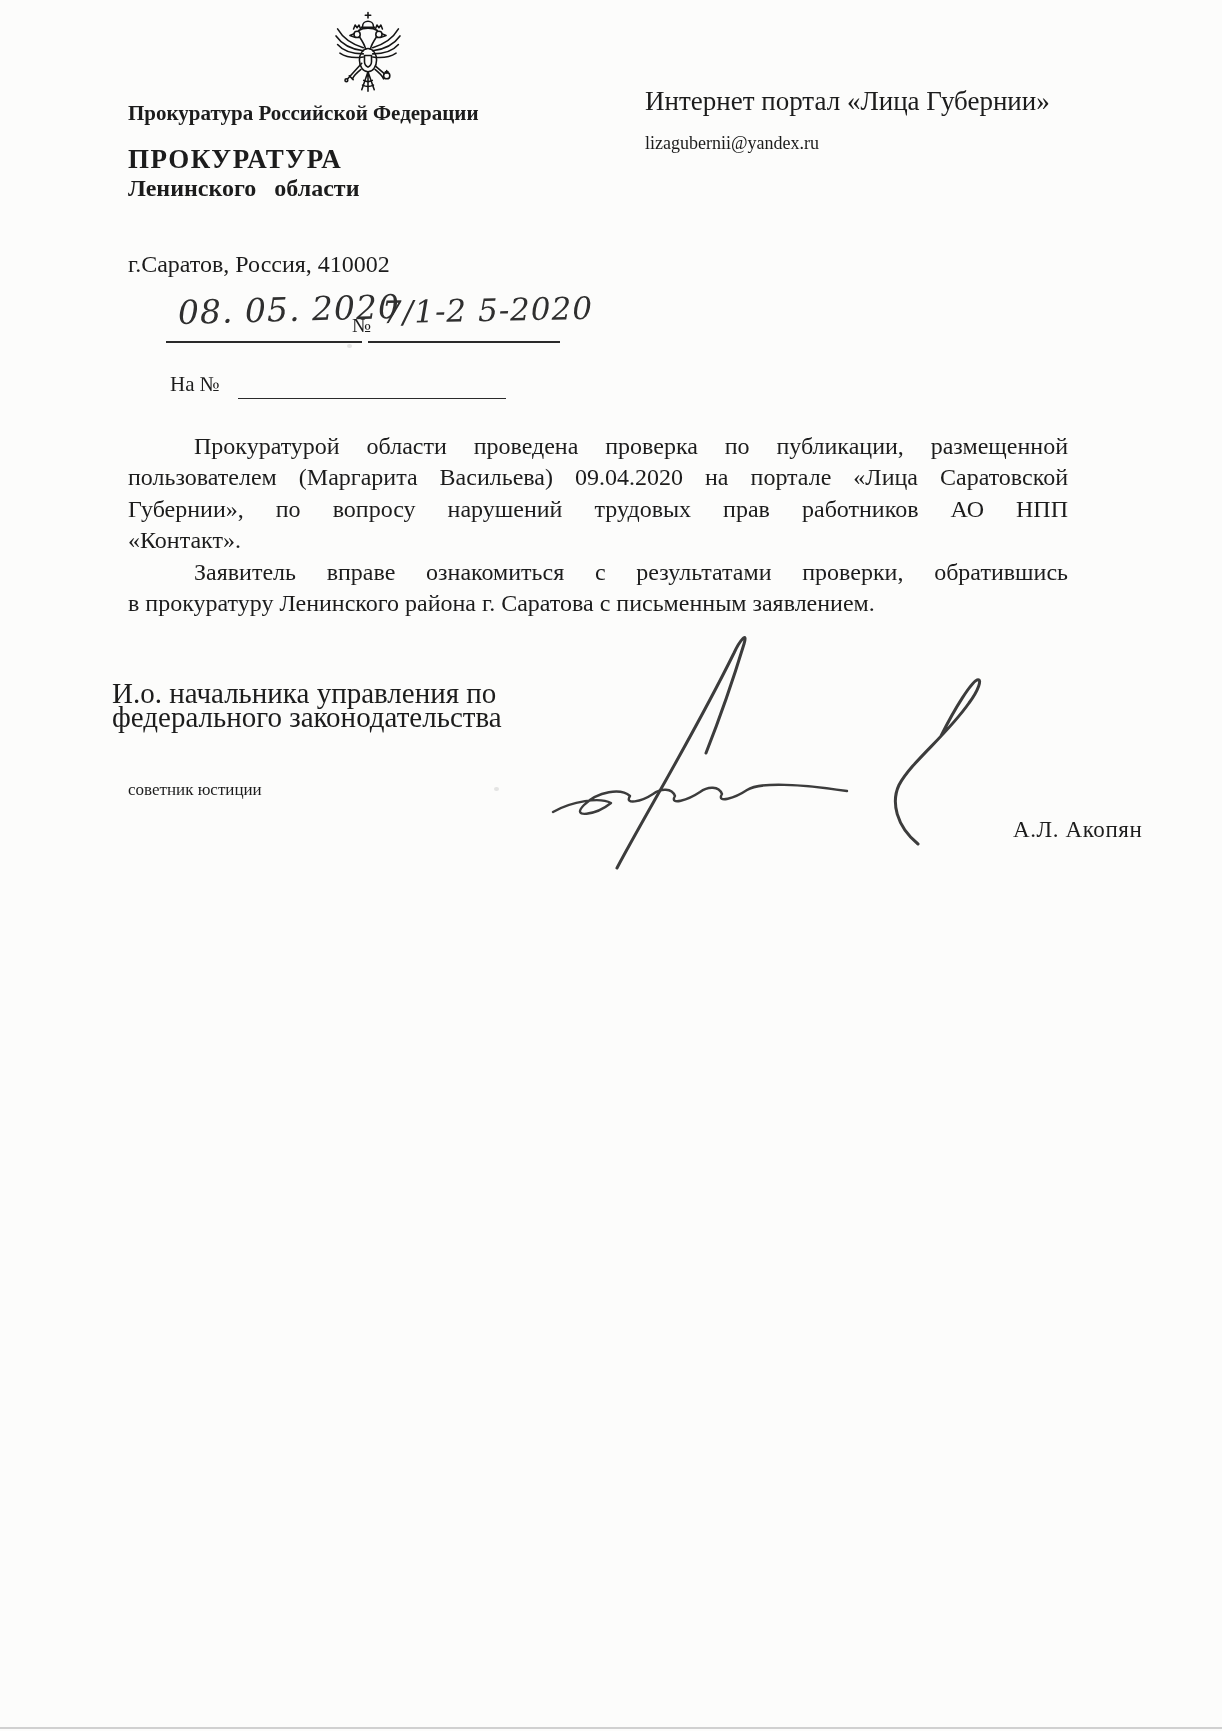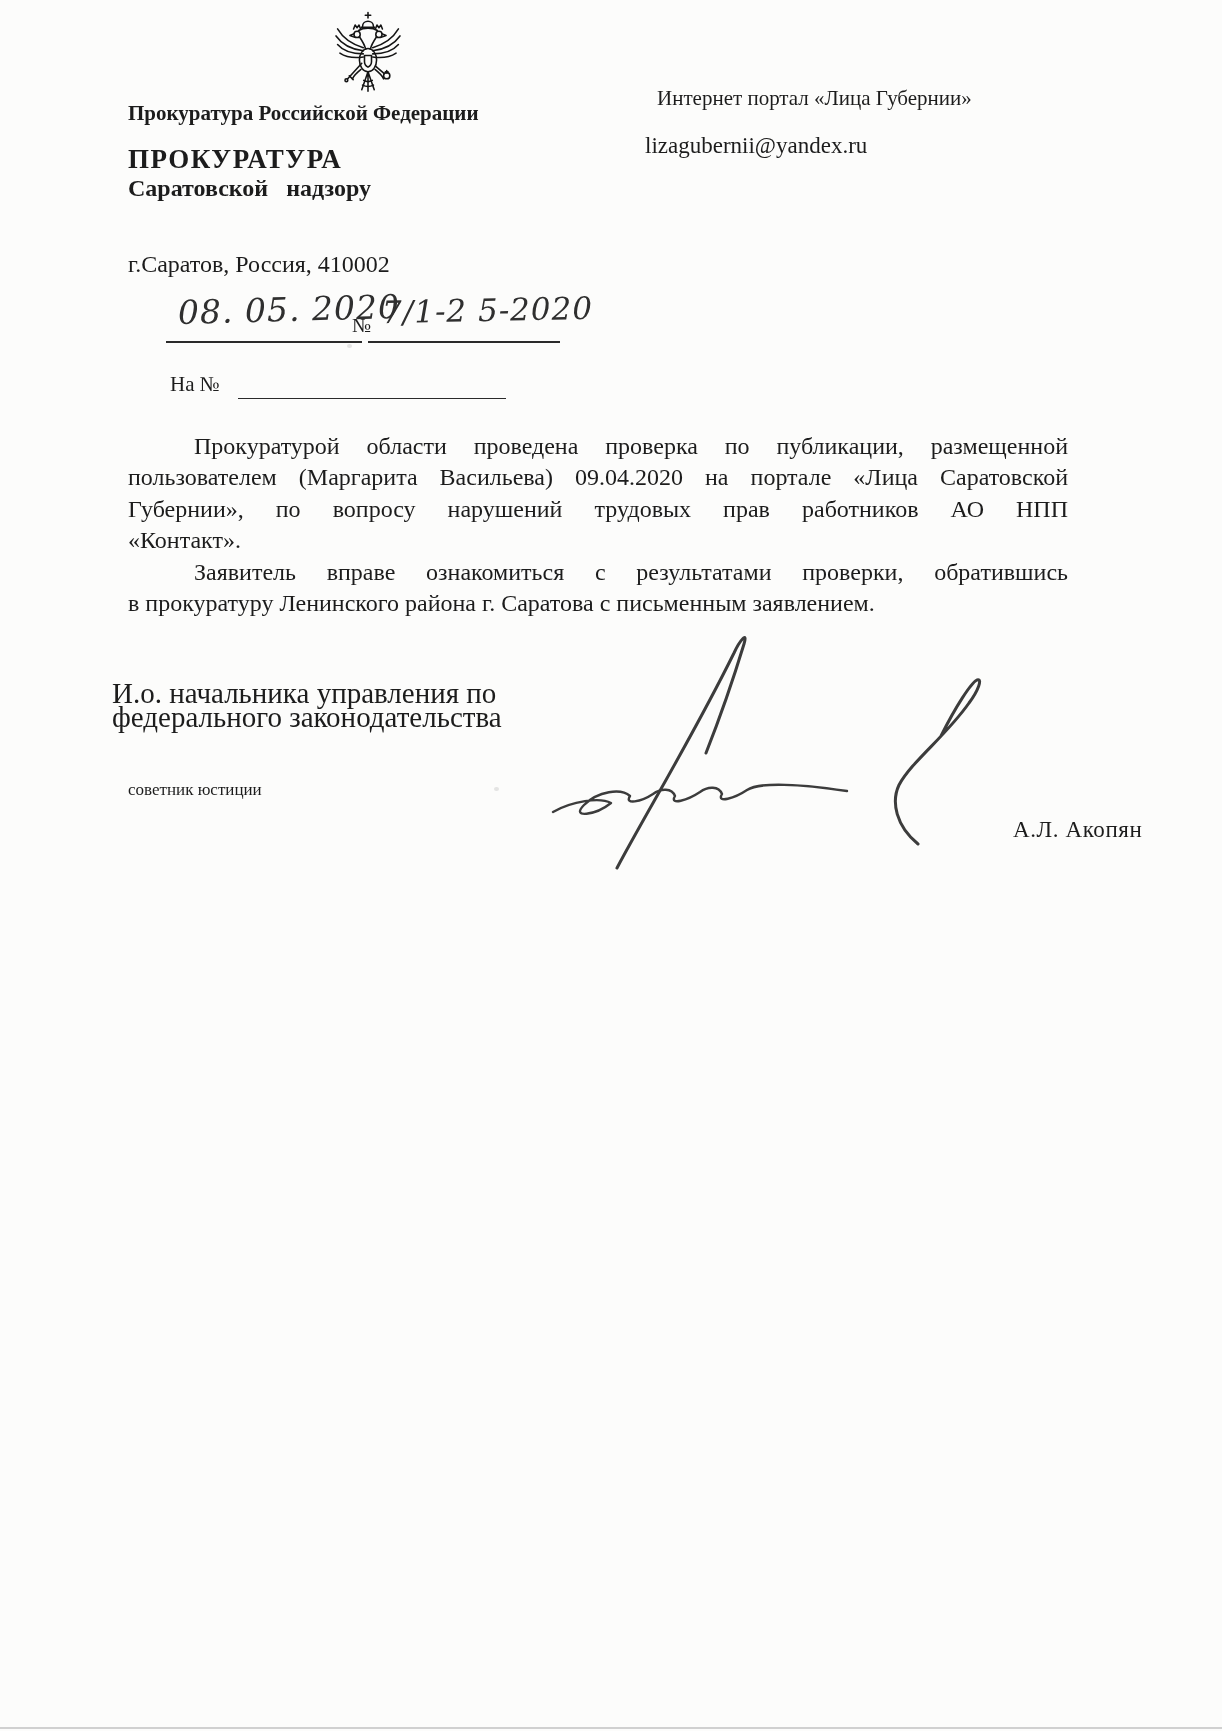--- a/index.html
+++ b/index.html
@@ -14,22 +14,22 @@
   }
   .abs{position:absolute;}
   
   .lh-col{left:128px;width:415px;text-align:left;}
   .org-parent{top:101px;font-weight:bold;font-size:21px;}
   .org-title{top:144px;font-weight:bold;font-size:27px;letter-spacing:1.5px;}
   .org-region{top:175px;font-weight:bold;font-size:24px;word-spacing:12px;}
   .addr1{top:226px;font-size:20px;}
   .addr2{top:251px;font-size:24px;}
   
-  .rcp1{left:645px;top:86px;font-size:21px;margin-left:12px;}
-  .rcp2{left:645px;top:133px;font-size:23px;}
+  .rcp1{left:645px;top:86px;font-size:27px;}
+  .rcp2{left:645px;top:133px;font-size:18px;}
   
   .hw{
     font-family:"DejaVu Serif", serif;
     font-style:italic;
     color:#2f2f2f;
     letter-spacing:1px;
     white-space:nowrap;
   }
   .hw-date{left:178px;top:290px;font-size:33px;transform:rotate(-1.6deg);}
   .hw-num{left:382px;top:292px;font-size:31px;transform:rotate(-1.2deg);}
@@ -102,21 +102,21 @@
       <circle cx="22.3" cy="89.8" r="1.8"></circle>
 
       <path d="M60 72 L70.5 81"></path>
       <circle cx="74" cy="84" r="4"></circle>
       <path d="M74 77.5 v3 M72.3 79 h3.4"></path>
     </g>
   </svg>
 
   <div class="abs lh-col org-parent">Прокуратура Российской Федерации</div>
   <div class="abs lh-col org-title">ПРОКУРАТУРА</div>
-  <div class="abs lh-col org-region">Саратовской надзору</div>
+  <div class="abs lh-col org-region">Ленинского области</div>
   <div class="abs lh-col addr2">г.Саратов, Россия, 410002</div>
 
   <div class="abs rcp1">Интернет портал «Лица Губернии»</div>
   <div class="abs rcp2">lizagubernii@yandex.ru</div>
 
   <div class="abs hw hw-date">08. 05. 2020</div>
   <div class="abs no-symbol">№</div>
   <div class="abs hw hw-num">7/1-2 5-2020</div>
   <div class="abs uline ul-date"></div>
   <div class="abs uline ul-num"></div>

